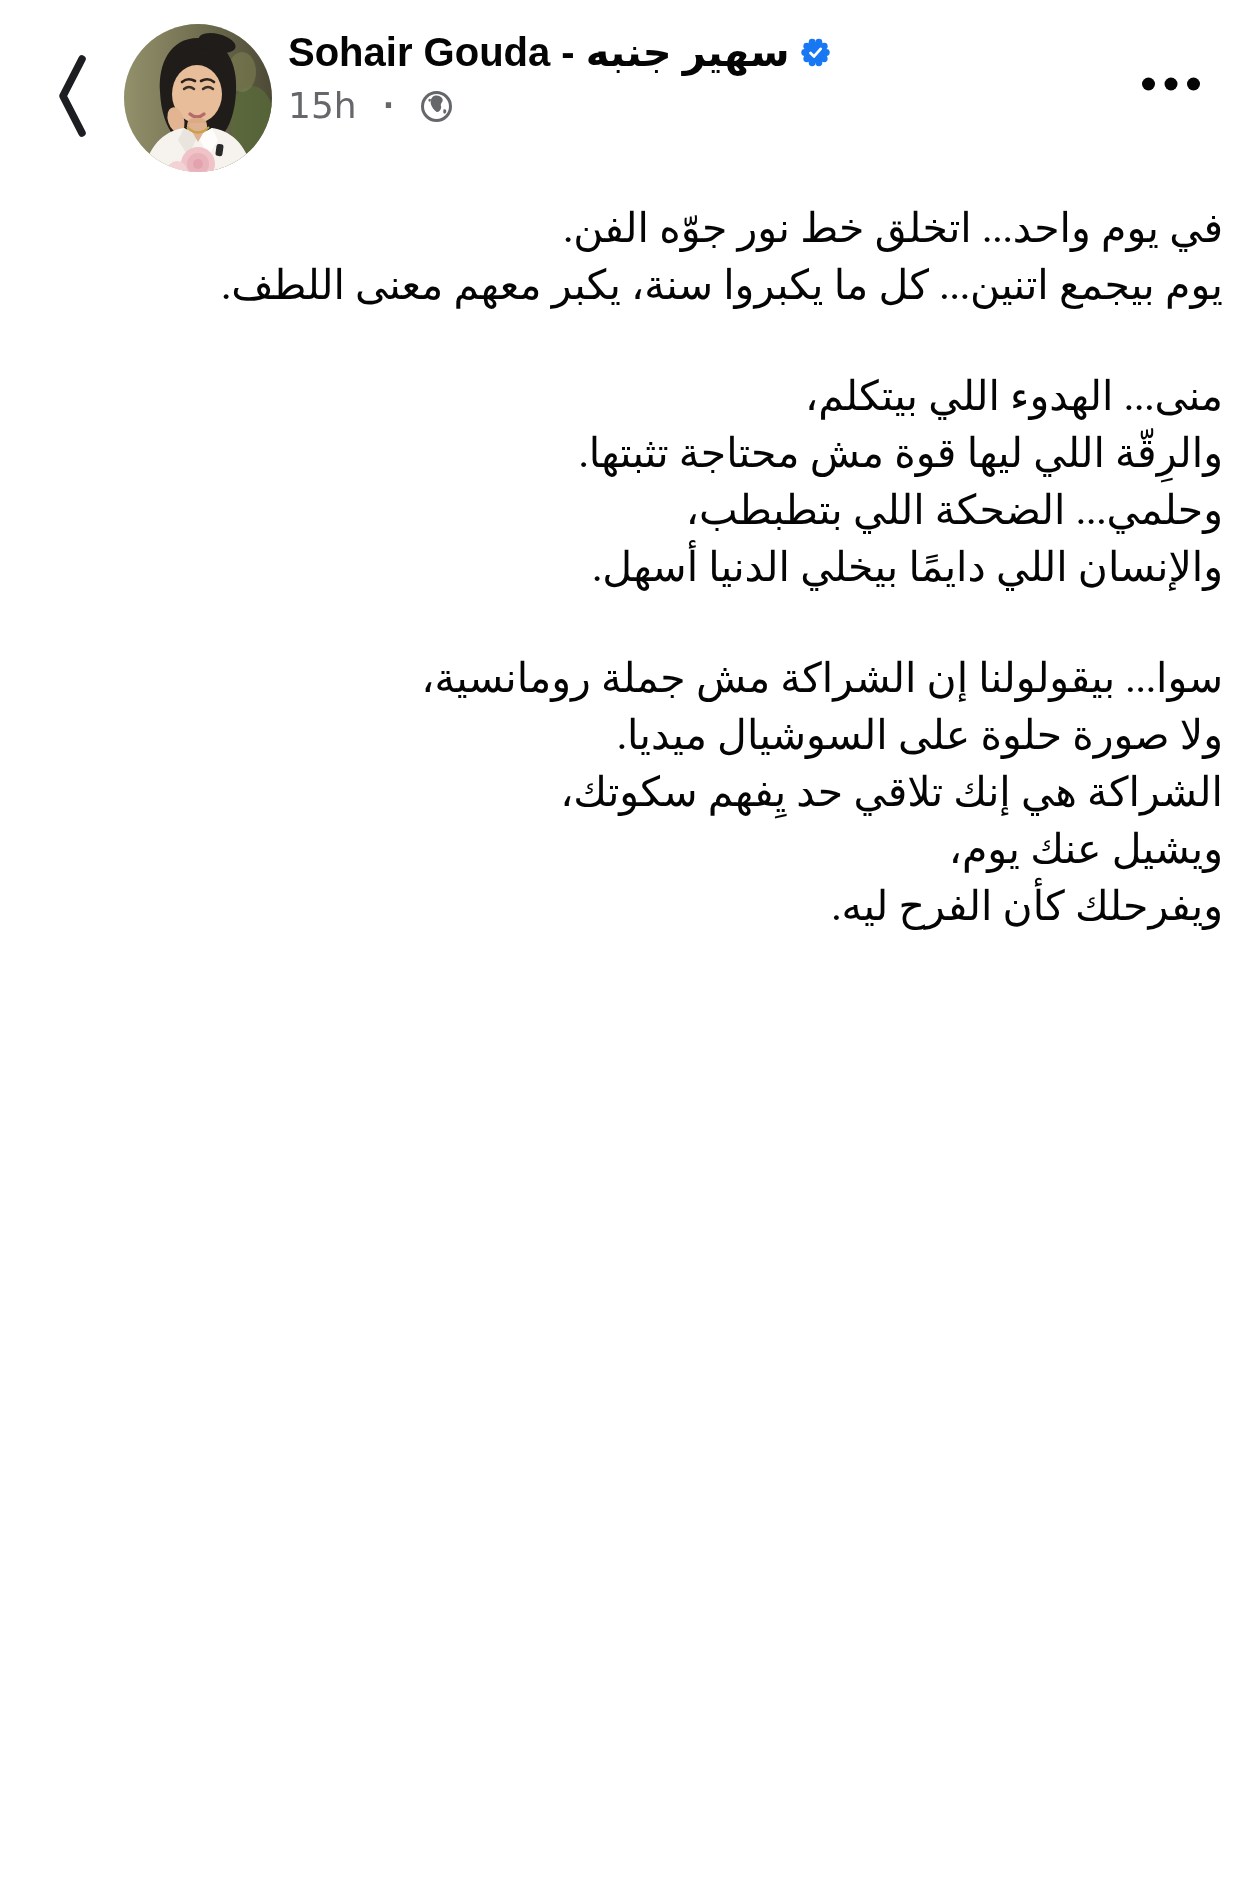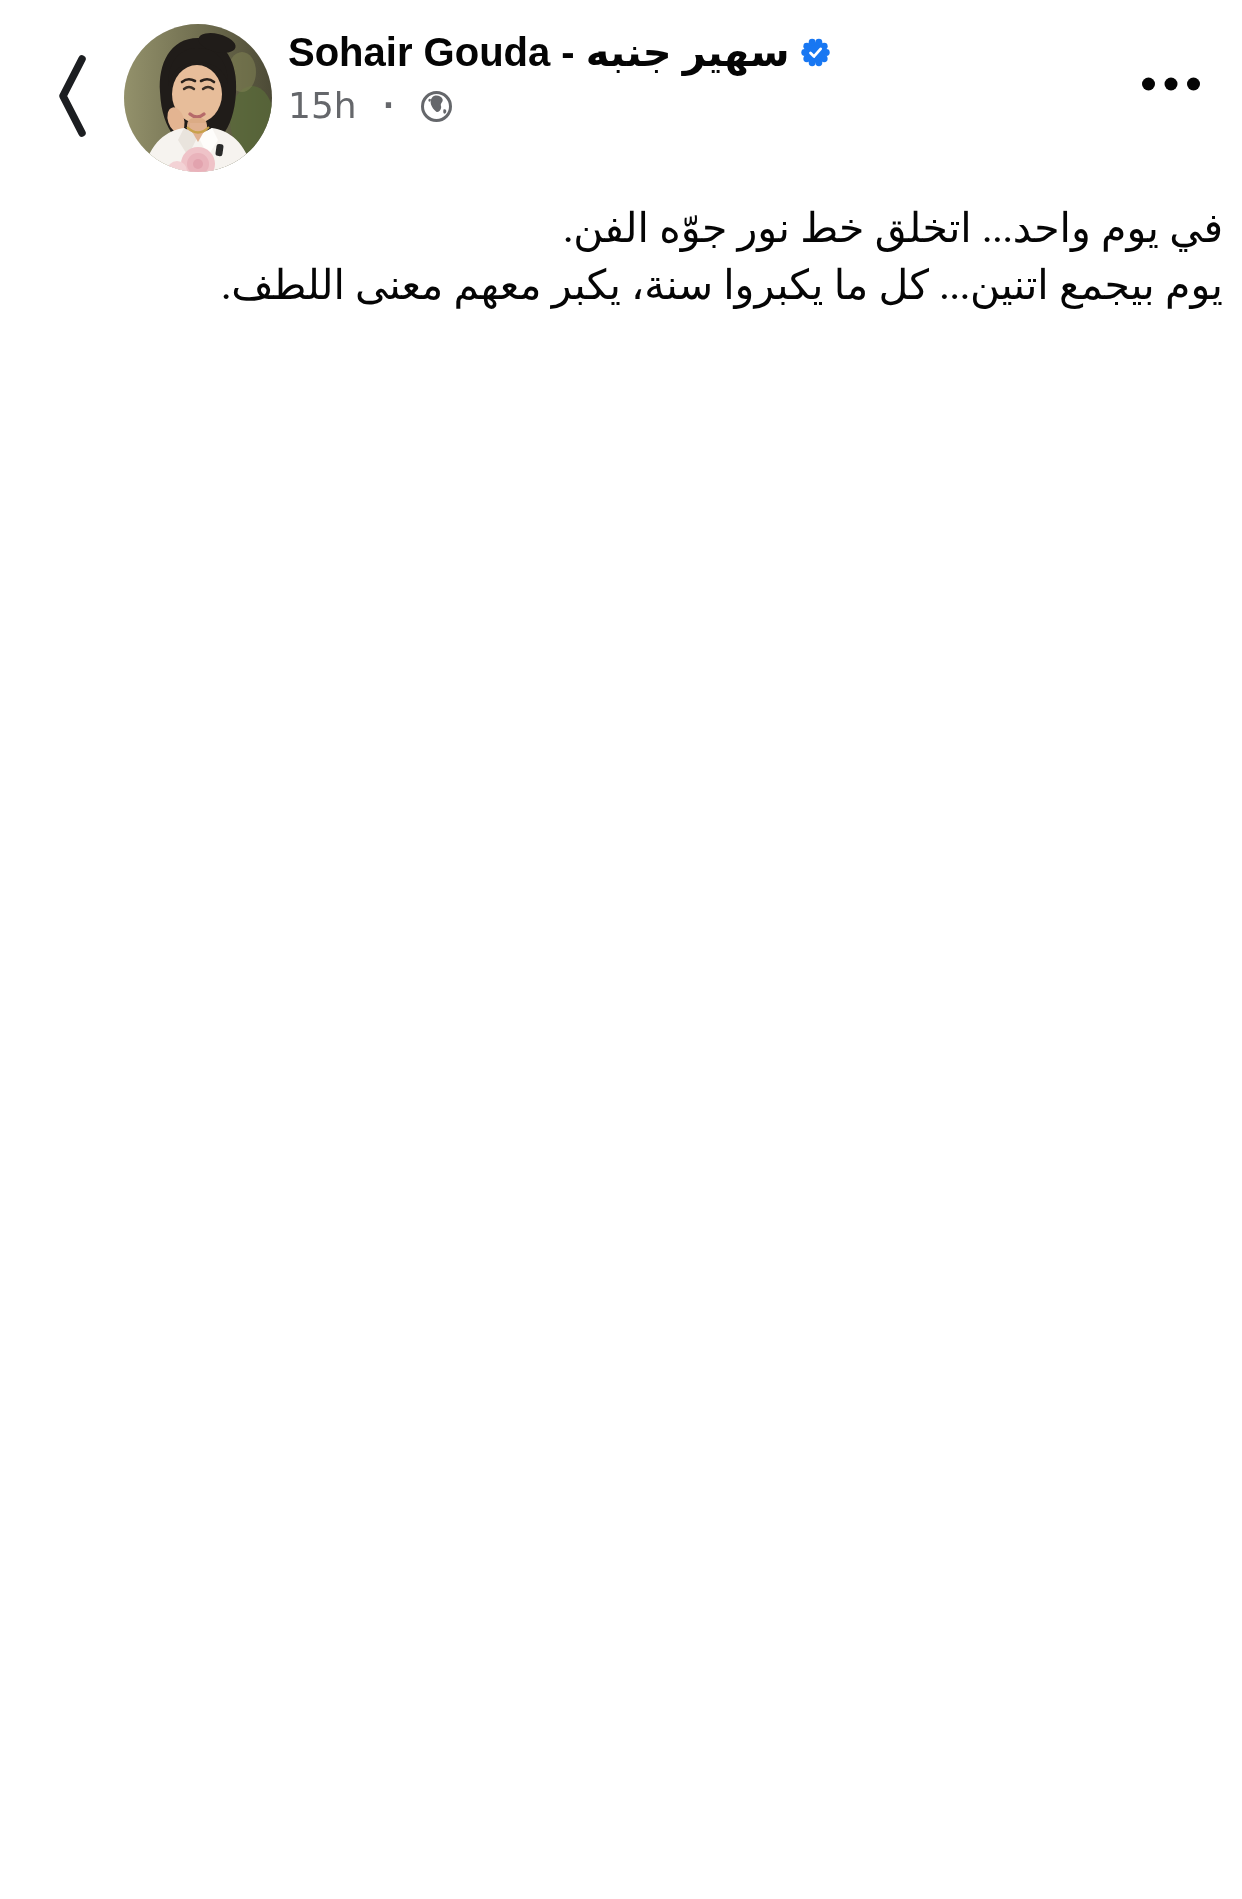--- a/index.html
+++ b/index.html
@@ -143,15 +143,17 @@
       <svg width="58" height="14" viewBox="0 0 58 14">
         <circle cx="6.5" cy="7" r="6.5" fill="#050505"></circle>
         <circle cx="29" cy="7" r="6.5" fill="#050505"></circle>
         <circle cx="51.5" cy="7" r="6.5" fill="#050505"></circle>
       </svg>
     </button>
   </header>
 
   <article class="post-body" dir="rtl">
       <p>في يوم واحد... اتخلق خط نور جوّه الفن.<br>يوم بيجمع اتنين... كل ما يكبروا سنة، يكبر معهم معنى اللطف.</p>
+      <p>منى... الهدوء اللي بيتكلم،<br>والرِقّة اللي ليها قوة مش محتاجة تثبتها.<br>وحلمي... الضحكة اللي بتطبطب،<br>والإنسان اللي دايمًا بيخلي الدنيا أسهل.</p>
+      <p>سوا... بيقولولنا إن الشراكة مش جملة رومانسية،<br>ولا صورة حلوة على السوشيال ميديا.<br>الشراكة هي إنك تلاقي حد يِفهم سكوتك،<br>ويشيل عنك يوم،<br>ويفرحلك كأن الفرح ليه.</p>
     </article>
 
 </div>
 
 </body></html>

